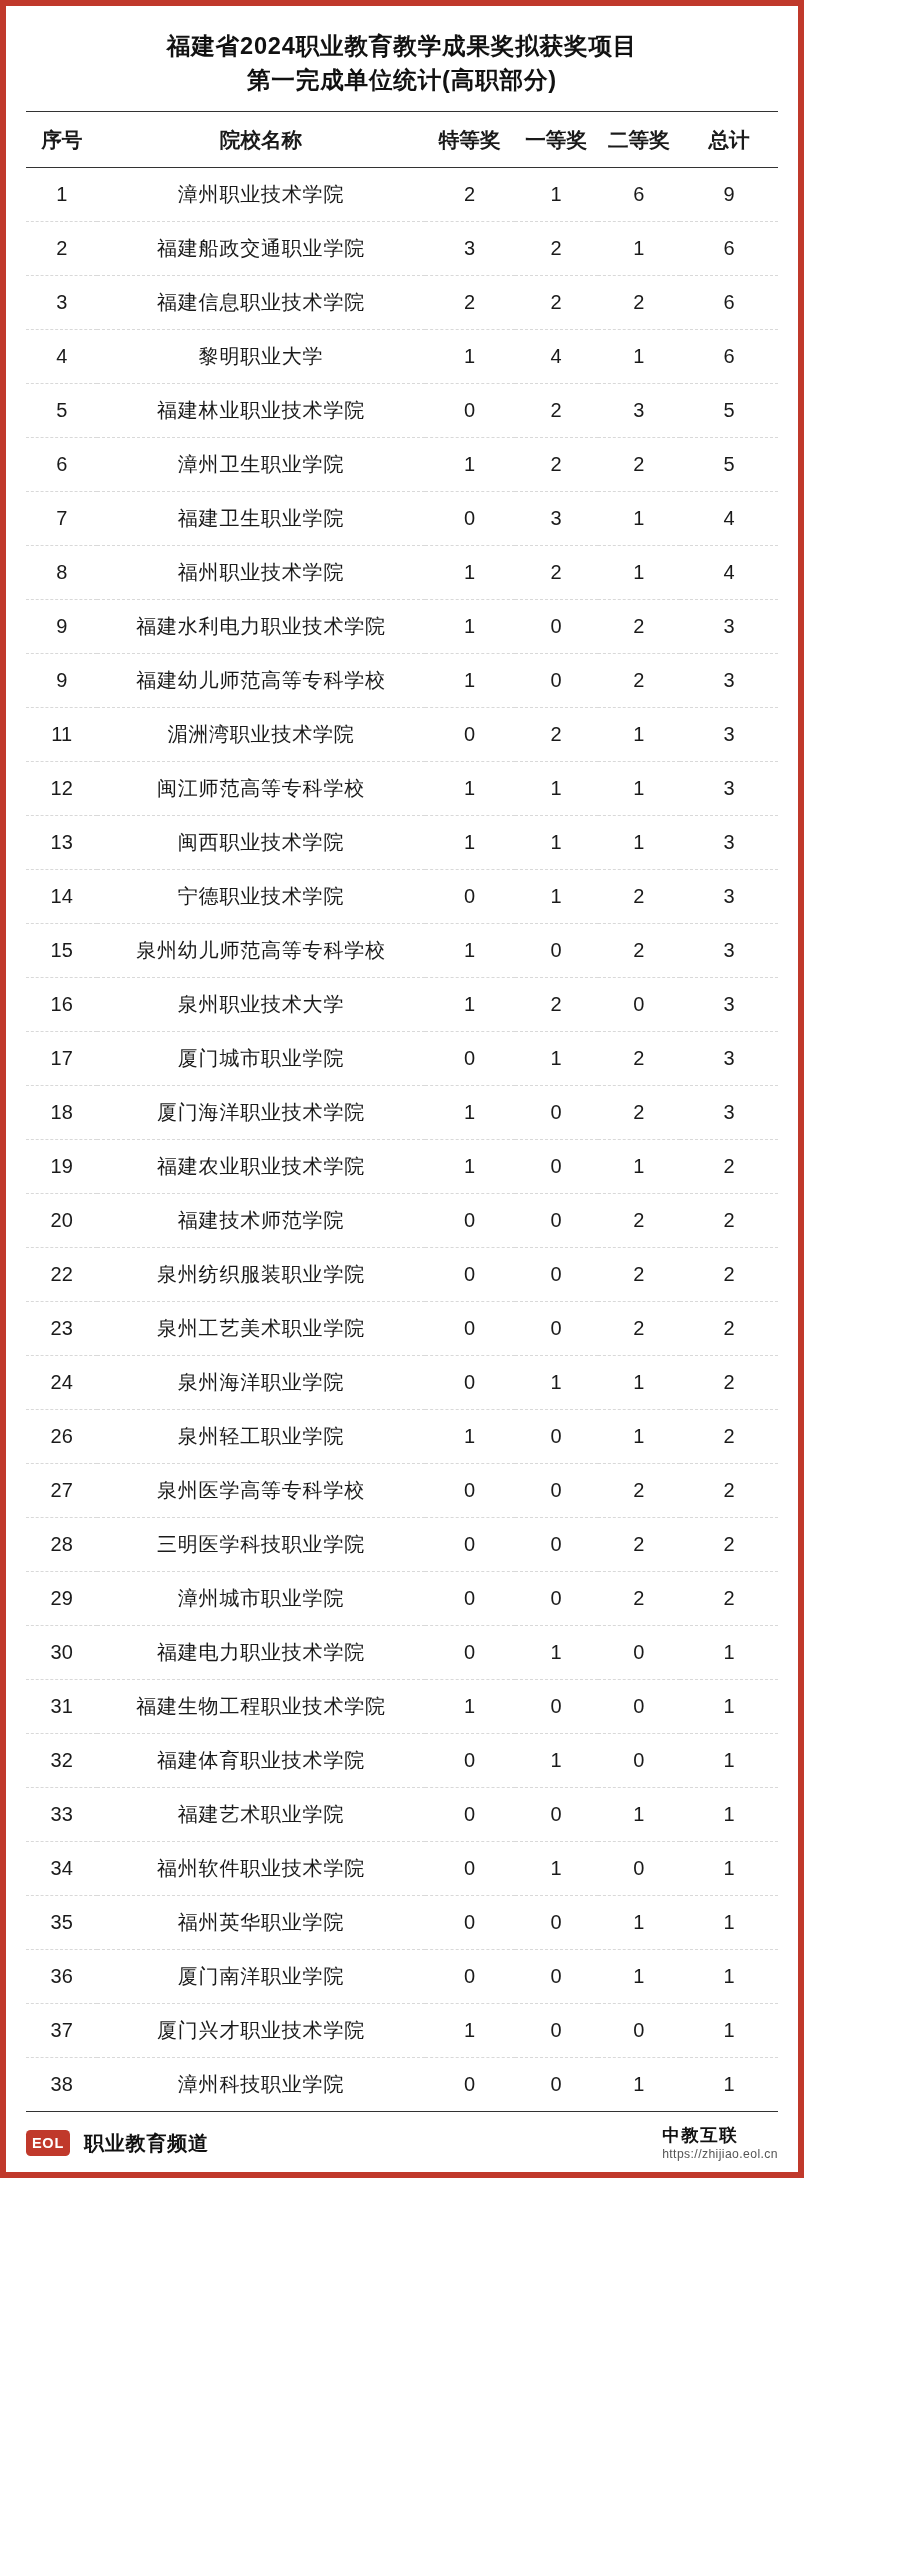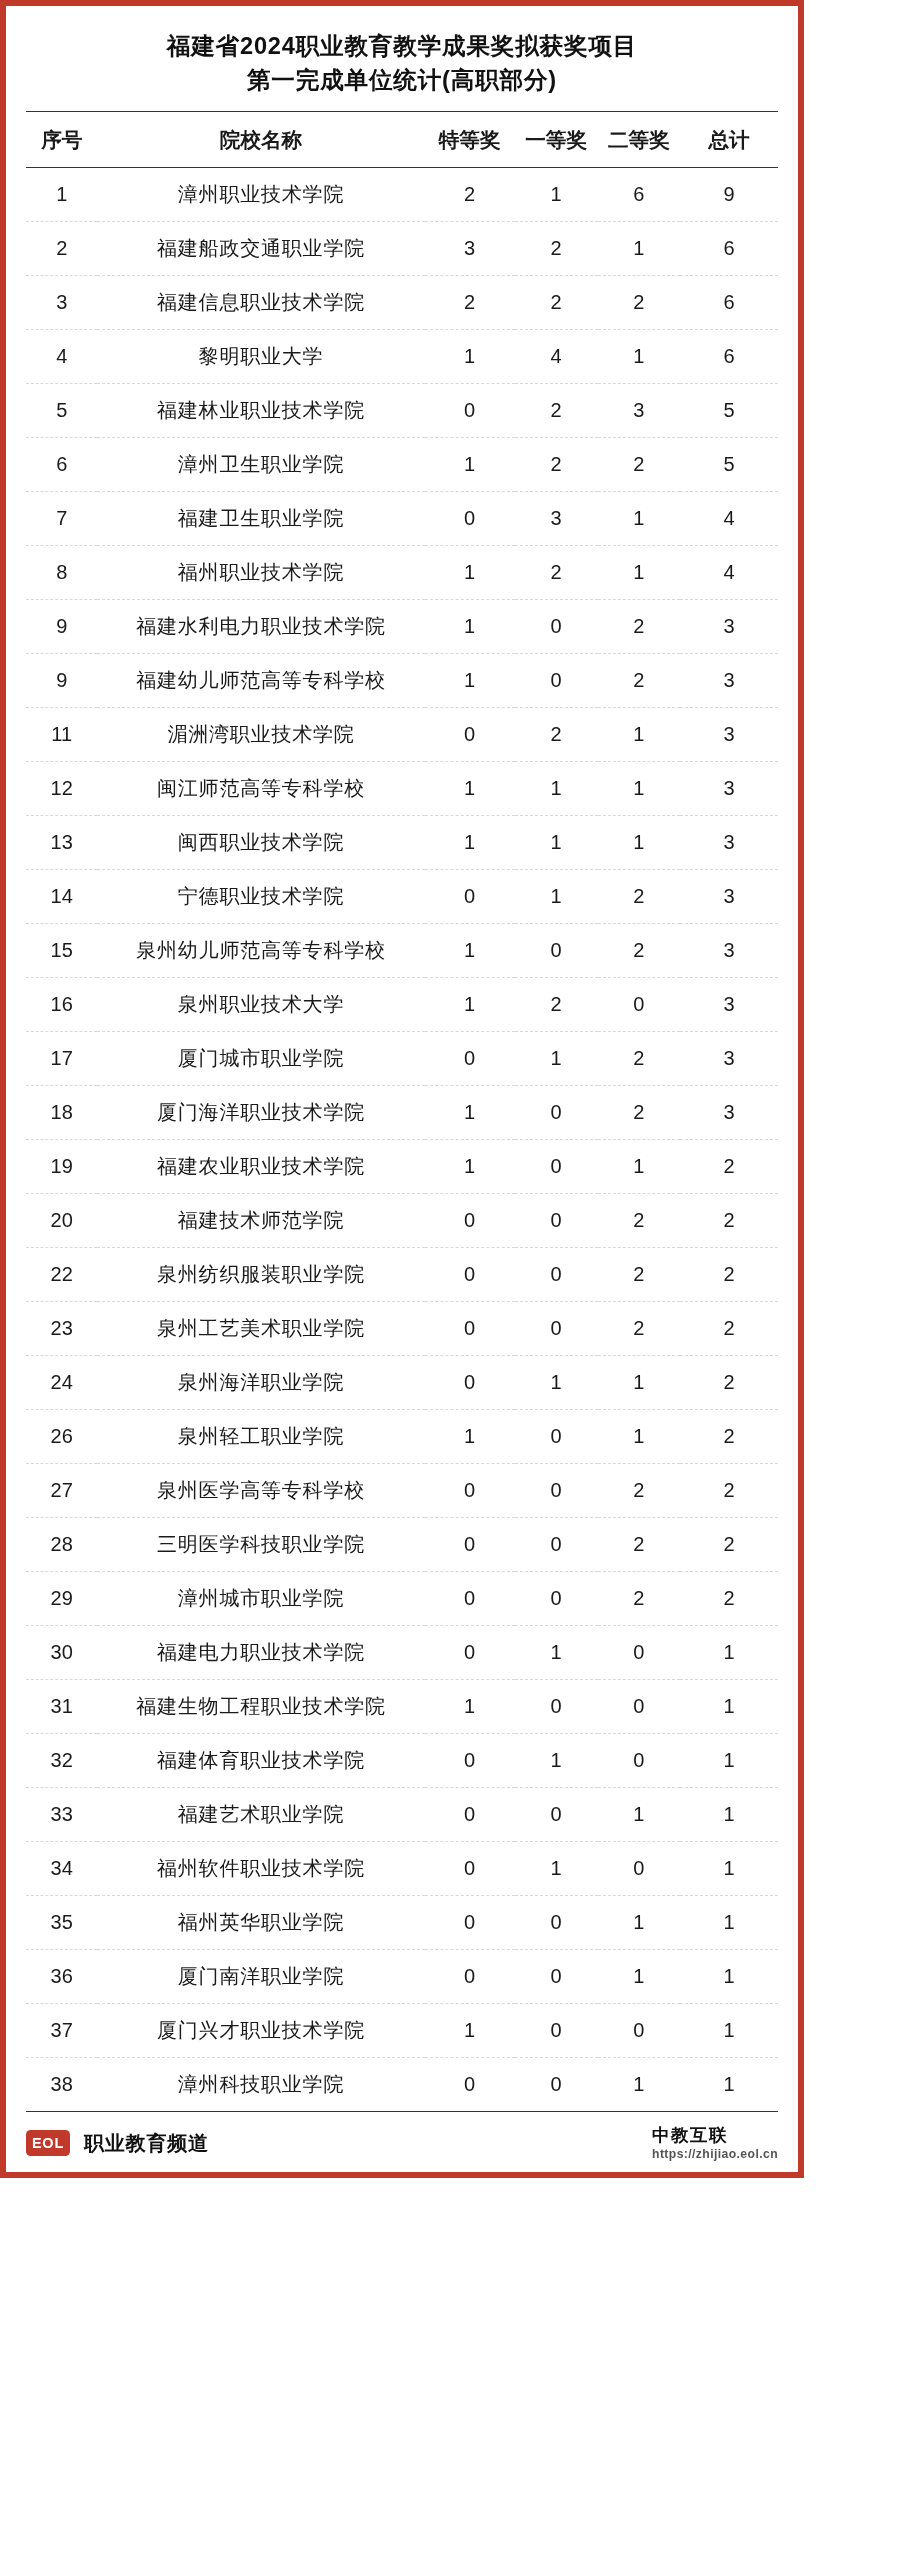--- a/index.html
+++ b/index.html
@@ -107,21 +107,20 @@
   .brand-name {
     font-size: 17.5px;
     font-weight: bold;
     color: #111;
     letter-spacing: 1.5px;
   }
   .brand-url {
     font-size: 12.2px;
     color: #555;
     letter-spacing: 0.4px;
-    font-weight: bold;
   }
 </style>
 </head>
 <body>
 
 <div class="page">
   <div class="inner">
 
     <div class="title-block">
       <span class="line">福建省2024职业教育教学成果奖拟获奖项目</span>

